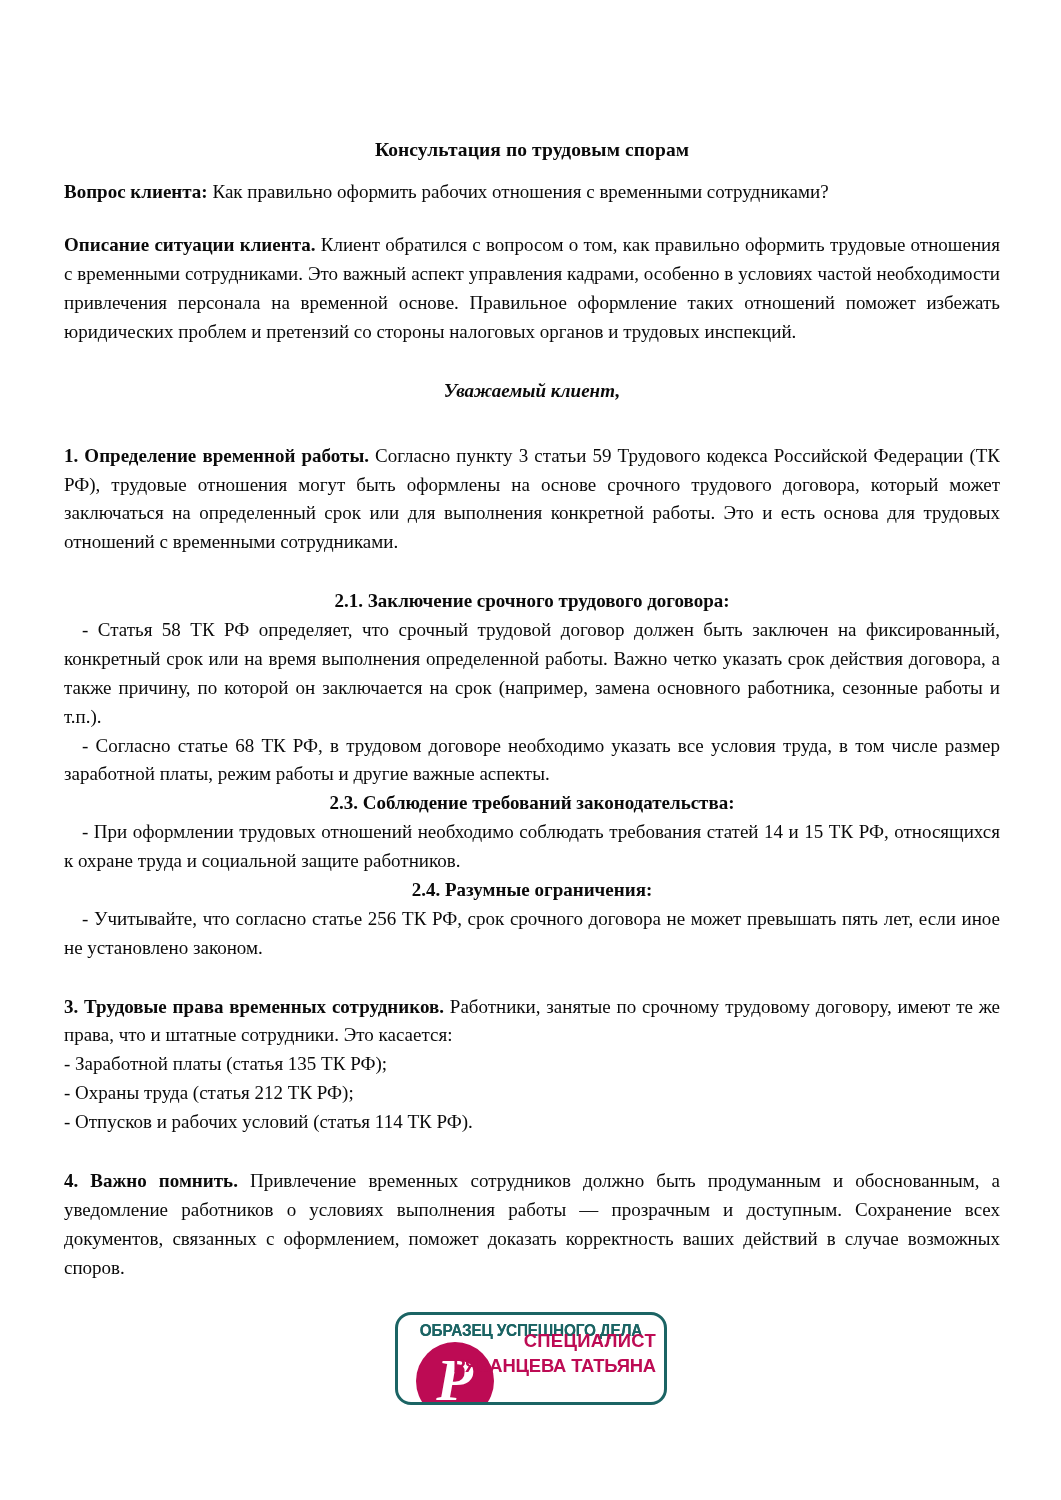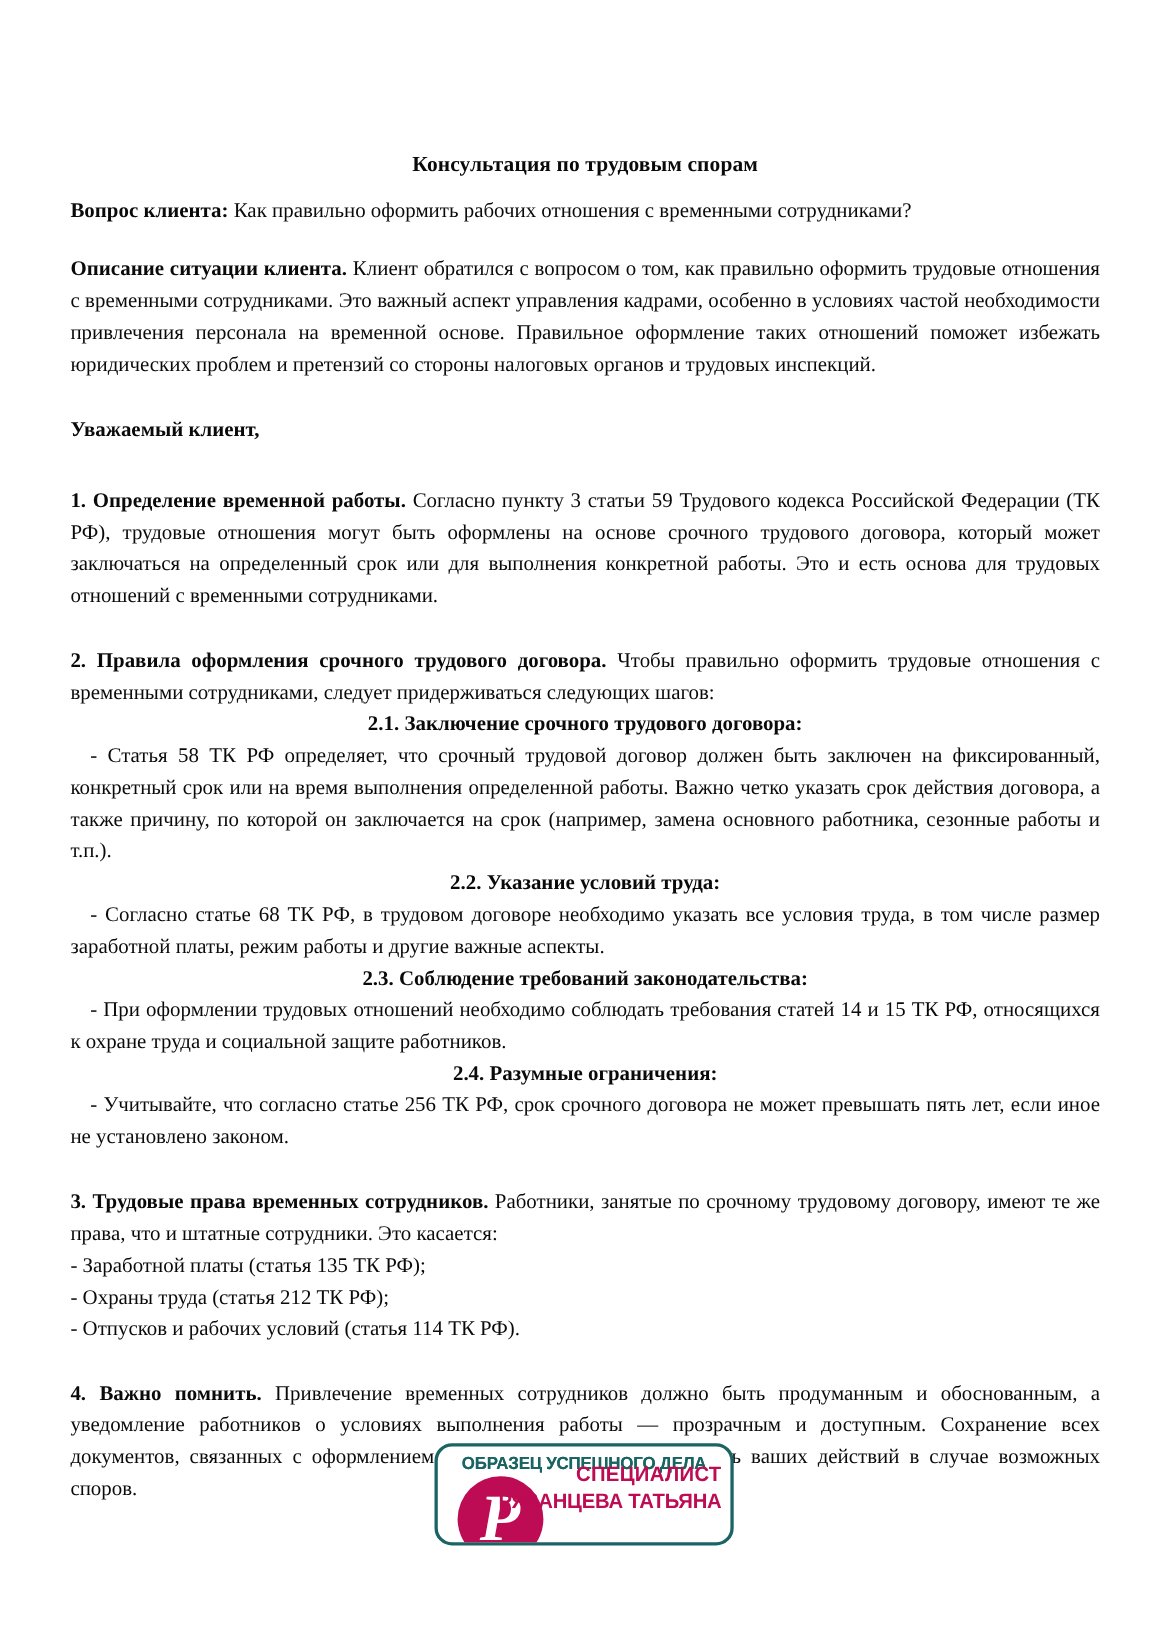--- a/index.html
+++ b/index.html
@@ -31,21 +31,21 @@
     letter-spacing: 0.1px;
   }
   p.para {
     margin: 0;
     font-size: 19px;
     line-height: 1.52;
     text-align: justify;
     text-justify: inter-word;
     hyphens: none;
   }
-  p.para.left { text-align: left; }
+  p.para.left { text-align: center; font-style: italic; }
   .gap-md { height: 24px; }
   .gap-lg { height: 30px; }
   .gap-xl { height: 36px; }
   b, .bold { font-weight: bold; }
   .bullet {
     margin: 0;
     font-size: 19px;
     line-height: 1.52;
     text-align: justify;
     text-indent: 18px;
@@ -165,26 +165,24 @@
     <div class="gap-lg"></div>
 
     <p class="para left"><b class="bold">Уважаемый клиент,</b></p>
 
     <div class="gap-xl"></div>
 
     <p class="para"><b class="bold">1. Определение временной работы.</b><span> Согласно пункту 3 статьи 59 Трудового кодекса Российской Федерации (ТК РФ), трудовые отношения могут быть оформлены на основе срочного трудового договора, который может заключаться на определенный срок или для выполнения конкретной работы. Это и есть основа для трудовых отношений с временными сотрудниками.</span></p>
 
     <div class="gap-lg"></div>
 
-    <p class="para"><b class="bold">2. Правила оформления срочного трудового договора.</b><span> Чтобы правильно оформить трудовые отношения с временными сотрудниками, следует придерживаться следующих шагов:</span></p>
 
     <p class="subhead">2.1. Заключение срочного трудового договора:</p>
     <p class="bullet">- Статья 58 ТК РФ определяет, что срочный трудовой договор должен быть заключен на фиксированный, конкретный срок или на время выполнения определенной работы. Важно четко указать срок действия договора, а также причину, по которой он заключается на срок (например, замена основного работника, сезонные работы и т.п.).</p>
 
-    <p class="subhead">2.2. Указание условий труда:</p>
     <p class="bullet">- Согласно статье 68 ТК РФ, в трудовом договоре необходимо указать все условия труда, в том числе размер заработной платы, режим работы и другие важные аспекты.</p>
 
     <p class="subhead">2.3. Соблюдение требований законодательства:</p>
     <p class="bullet">- При оформлении трудовых отношений необходимо соблюдать требования статей 14 и 15 ТК РФ, относящихся к охране труда и социальной защите работников.</p>
 
     <p class="subhead">2.4. Разумные ограничения:</p>
     <p class="bullet">- Учитывайте, что согласно статье 256 ТК РФ, срок срочного договора не может превышать пять лет, если иное не установлено законом.</p>
 
     <div class="gap-lg"></div>
 

